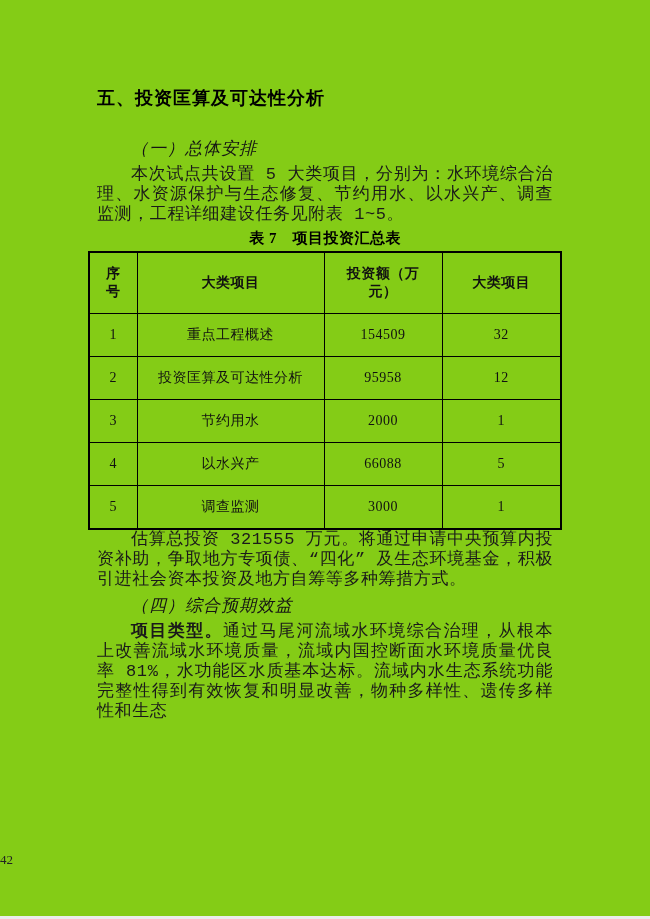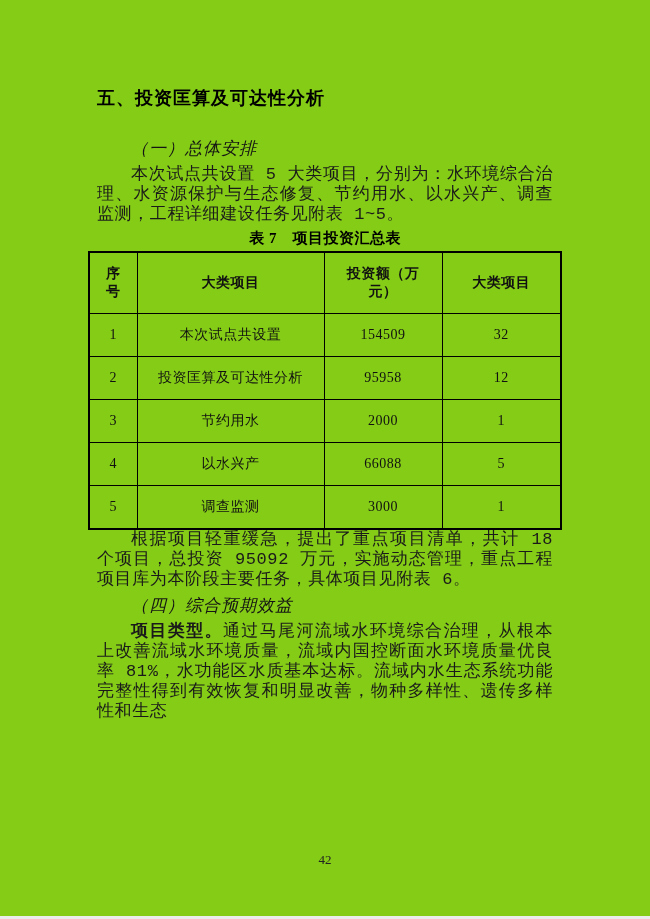--- a/index.html
+++ b/index.html
@@ -51,21 +51,21 @@
     letter-spacing: 0.5px;
   }
   table.inv th { font-weight: bold; height: 24px; }
   table.inv td { font-weight: normal; height: 21px; }
   .col-no   { width: 48px; }
   .col-type { width: 187px; }
   .col-inv  { width: 118px; }
   .col-cnt  { width: 119px; }
   .page-number {
     position: absolute; bottom: 48px; left: 0;
-    width: 100%; text-align: center;
+    width: 100%; 
     font-size: 13px; color: #222;
   }
 </style>
 </head>
 <body>
 
 <div class="page">
   <div class="content">
 
     <div class="doc-heading">五、投资匡算及可达性分析</div>
@@ -86,21 +86,21 @@
         <tr>
           <th>序号</th>
           <th>大类项目</th>
           <th>投资额（万元）</th>
           <th>大类项目</th>
         </tr>
       </thead>
       <tbody>
         <tr>
           <td>1</td>
-          <td>本次试点共设置</td>
+          <td>重点工程概述</td>
           <td>154509</td>
           <td>32</td>
         </tr>
         <tr>
           <td>2</td>
           <td>投资匡算及可达性分析</td>
           <td>95958</td>
           <td>12</td>
         </tr>
         <tr>
@@ -117,22 +117,22 @@
         </tr>
         <tr>
           <td>5</td>
           <td>调查监测</td>
           <td>3000</td>
           <td>1</td>
         </tr>
       </tbody>
     </table>
 
+    <div class="para">估算总投资 321555 万元。将通过申请中央预算内投资补助，争取地方专项债、“四化” 及生态环境基金，积极引进社会资本投资及地方自筹等多种筹措方式。</div>
 
-    <div class="para">根据项目轻重缓急，提出了重点项目清单，共计 18 个项目，总投资 95092 万元，实施动态管理，重点工程项目库为本阶段主要任务，具体项目见附表 6。</div>
 
     <div class="sub-title">（四）综合预期效益</div>
     <div class="para"><span class="lead-bold">项目类型。</span><span>通过马尾河流域水环境综合治理，从根本上改善流域水环境质量，流域内国控断面水环境质量优良率 81%，水功能区水质基本达标。流域内水生态系统功能完整性得到有效恢复和明显改善，物种多样性、遗传多样性和生态</span></div>
 
   </div>
 
   <div class="page-number">42</div>
 </div>
 
 </body></html>

